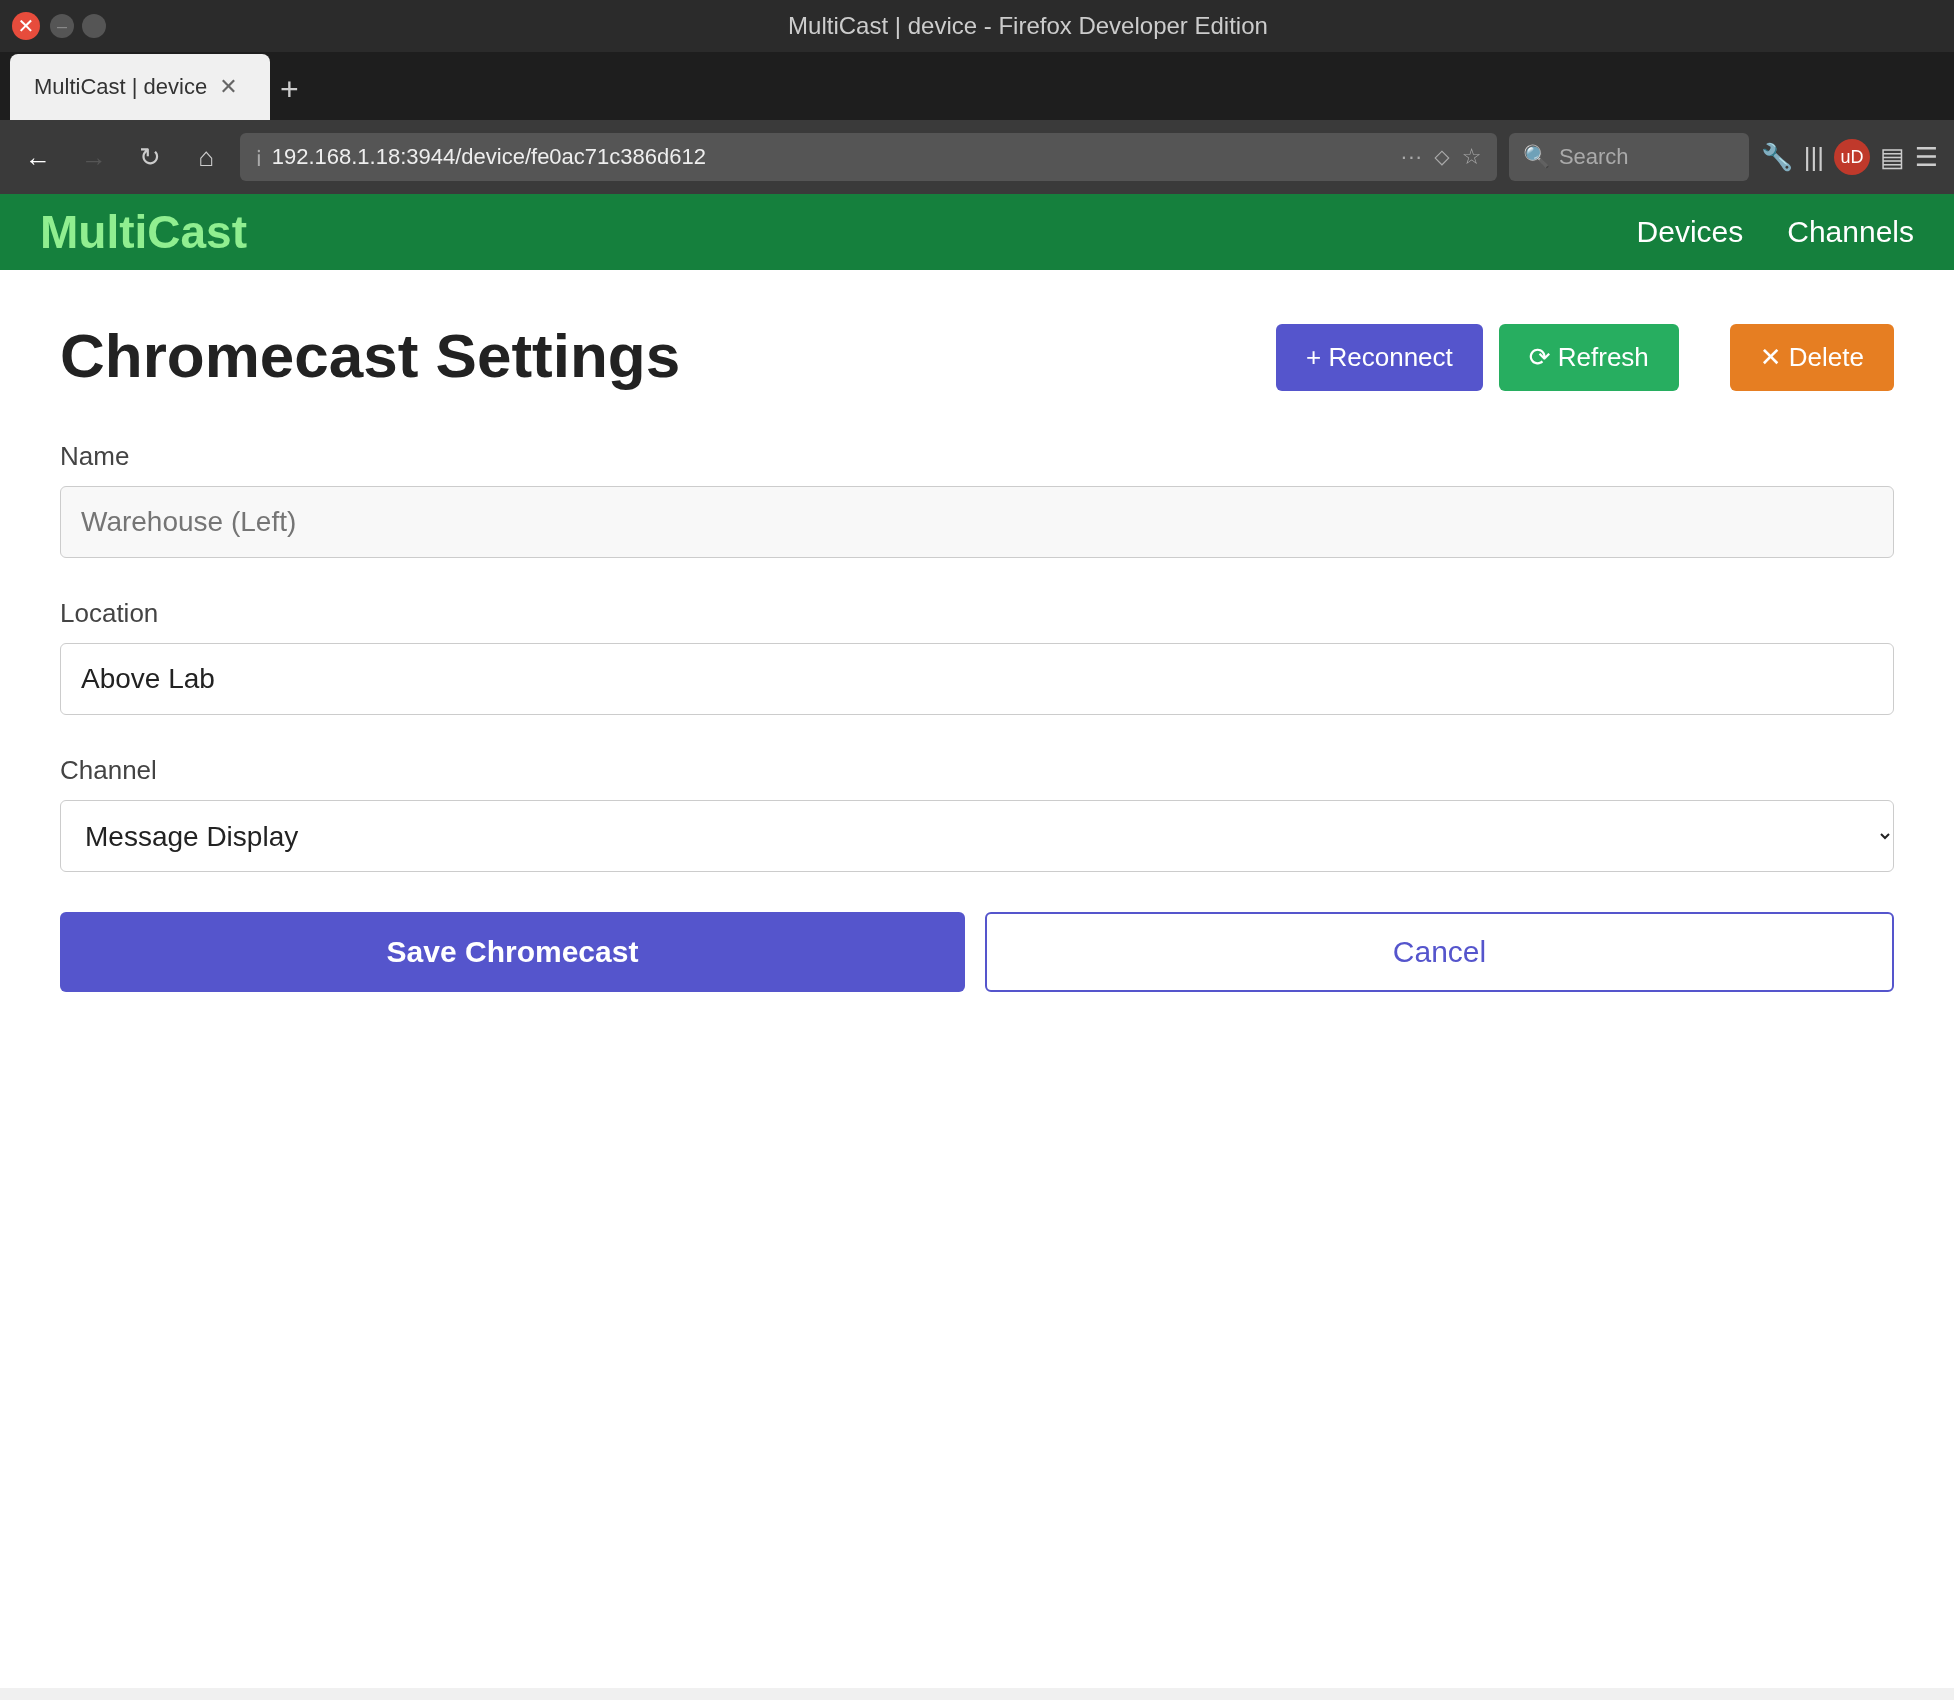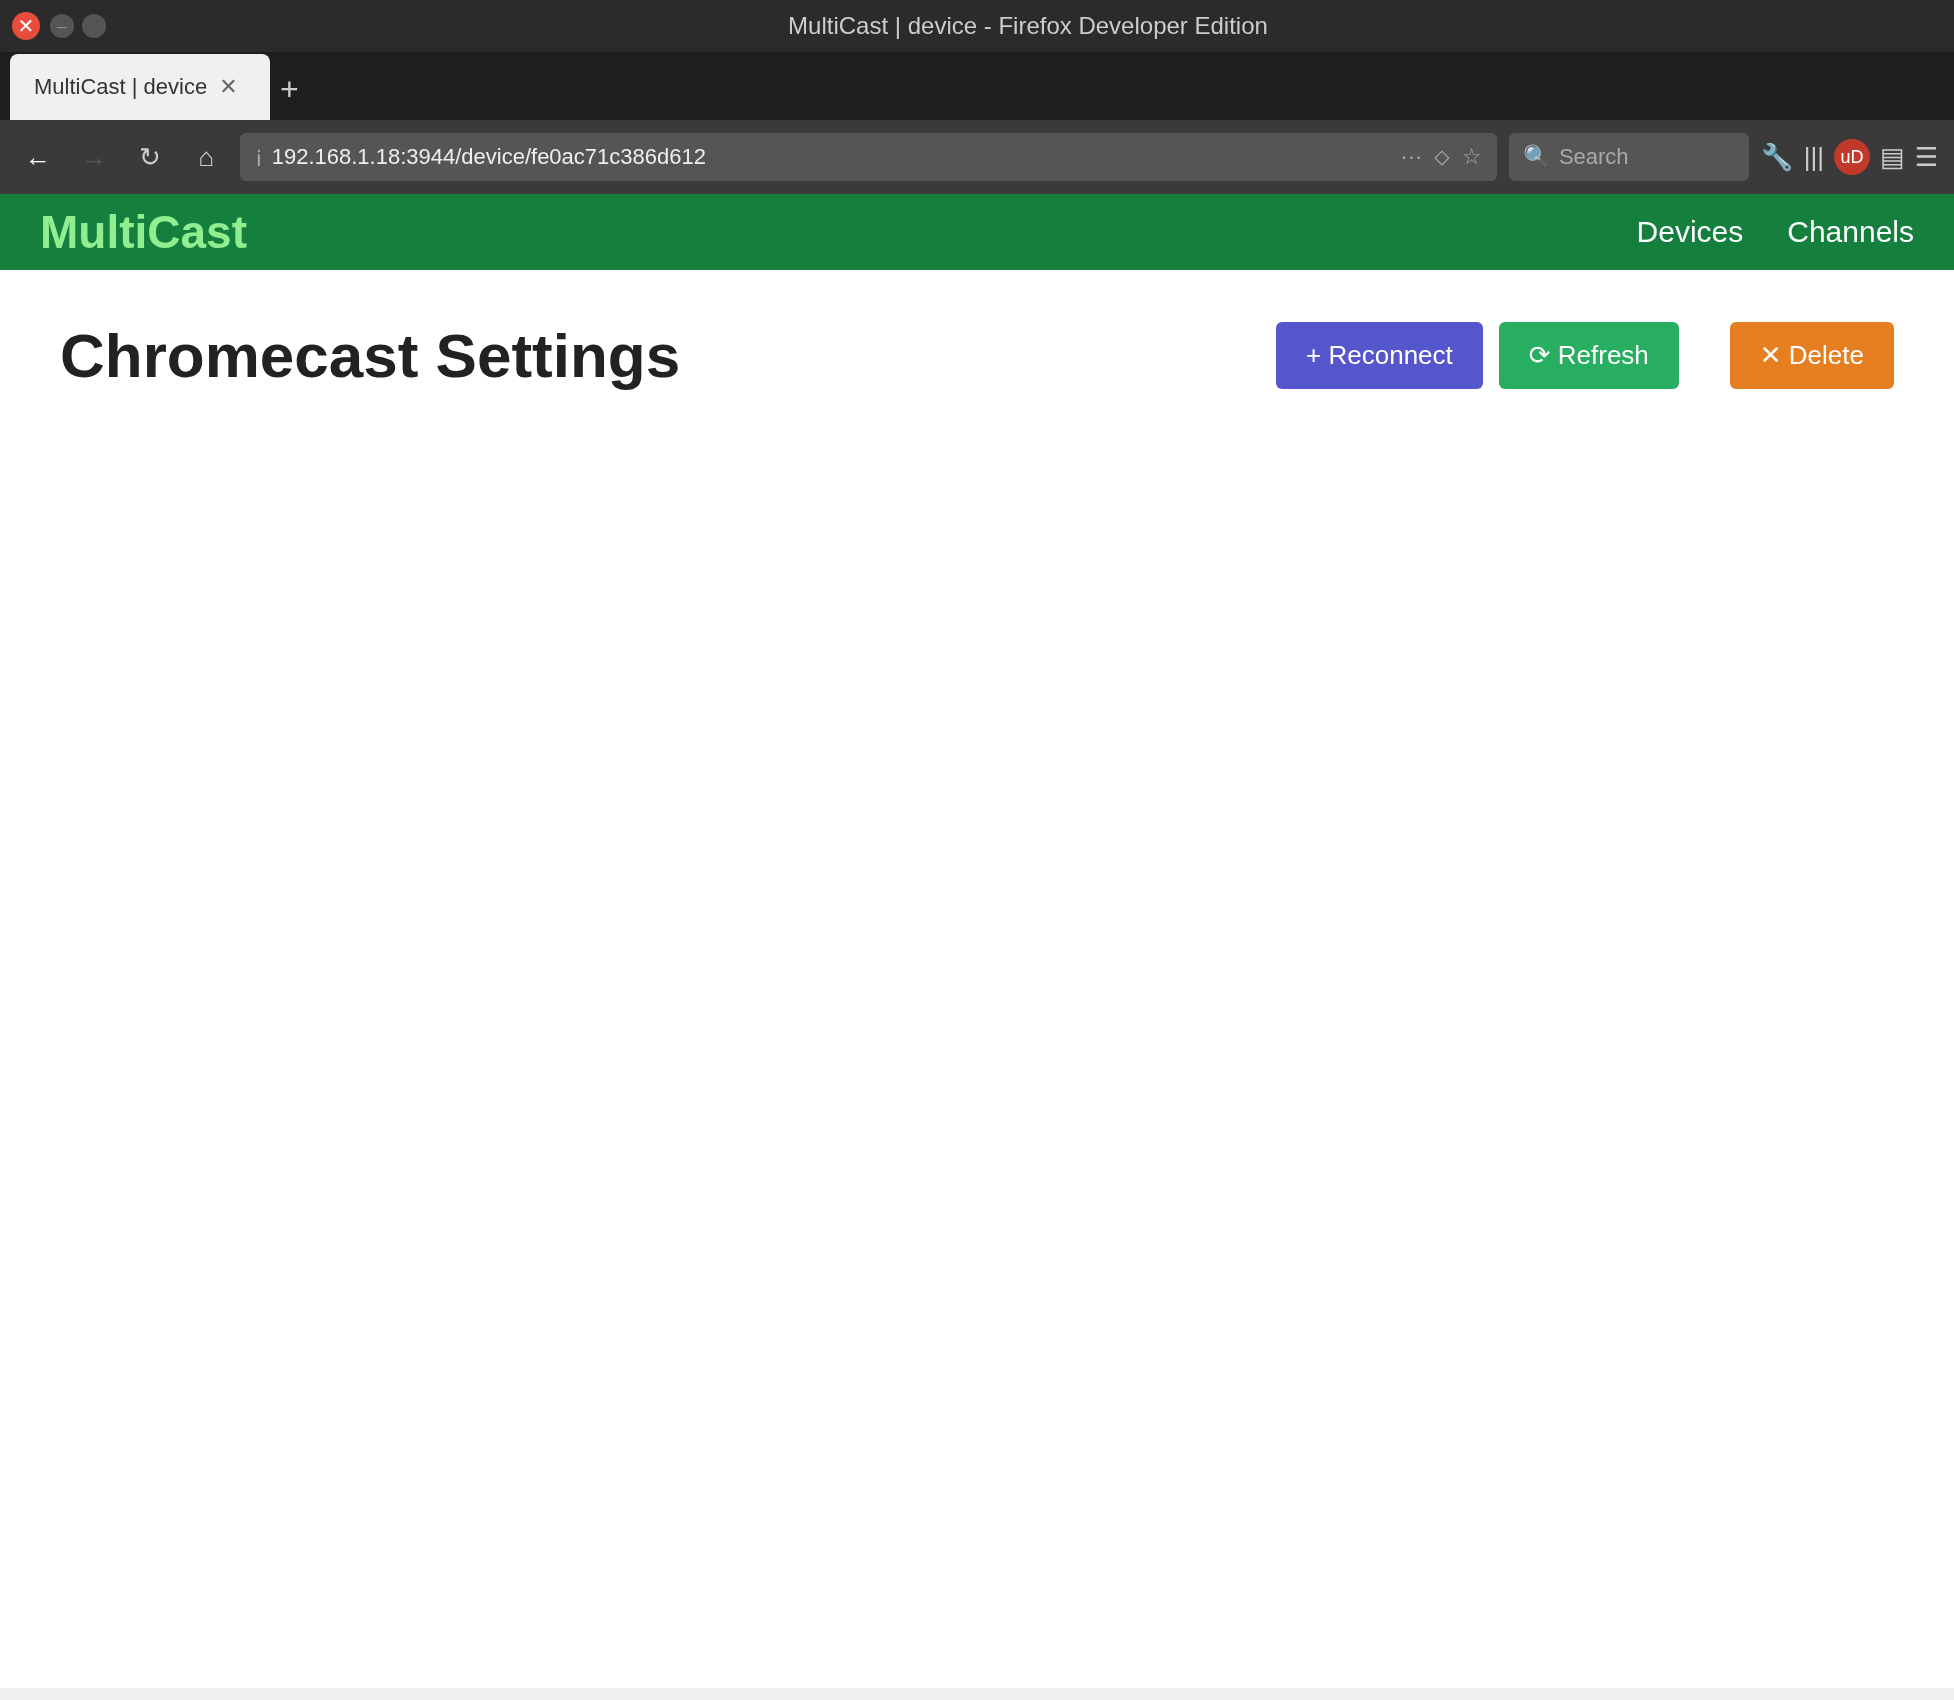--- a/index.html
+++ b/index.html
@@ -150,21 +150,21 @@
     
     .main-content {
       background: white;
       padding: 50px 60px;
       min-height: calc(1700px - 52px - 68px - 74px - 88px);
     }
 
     
     .page-header {
       display: flex;
-      align-items: center;
+      align-items: flex-end;
       justify-content: space-between;
       margin-bottom: 50px;
     }
     .page-title {
       font-size: 62px;
       font-weight: bold;
       color: #222;
     }
     .header-buttons {
       display: flex;
@@ -309,13 +309,33 @@
 
   <div class="page-header">
     <h1 class="page-title">Chromecast Settings</h1>
     <div class="header-buttons">
       <button class="btn btn-reconnect">+ Reconnect</button>
       <button class="btn btn-refresh">⟳ Refresh</button>
       <button class="btn btn-delete">✕ Delete</button>
     </div>
   </div>
 
+  <div>
+    <div class="form-group">
+      <label class="form-label">Name</label>
+      <input class="form-input" type="text" placeholder="Warehouse (Left)" style="">
+    </div>
+    <div class="form-group">
+      <label class="form-label">Location</label>
+      <input class="form-input has-value" type="text" value="Above Lab" style="">
+    </div>
+    <div class="form-group">
+      <label class="form-label">Channel</label>
+      <select class="form-select">
+        <option>Message Display</option>
+      </select>
+    </div>
+    <div class="form-actions">
+      <button class="btn-save">Save Chromecast</button>
+      <button class="btn-cancel">Cancel</button>
+    </div>
+  </div>
 </div>
 
 </body></html>

